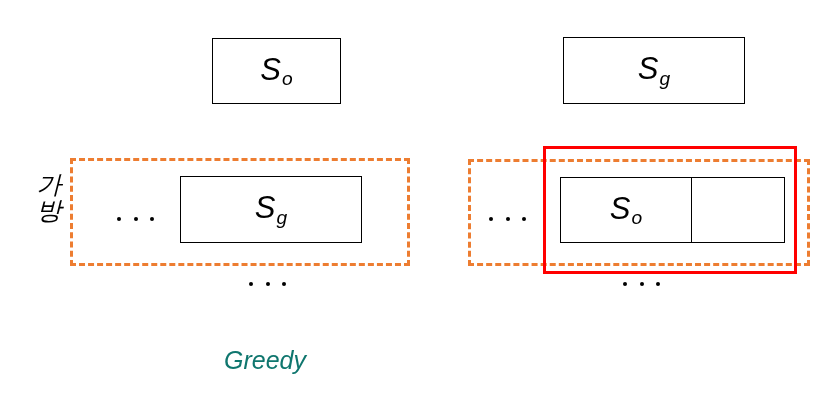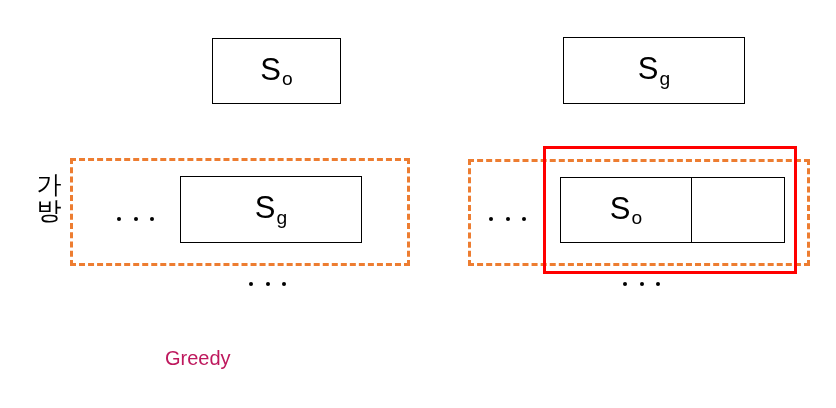--- a/index.html
+++ b/index.html
@@ -12,21 +12,21 @@
     font-family: "Liberation Sans", "DejaVu Sans", sans-serif;
     color: #000000;
   }
   #canvas {
     position: relative;
     width: 836px;
     height: 408px;
     background: #ffffff;
     overflow: hidden;
   }
-  .abs { position: absolute; }
+  .abs { position: absolute; font-style: italic; }
 
   
   .item-box {
     border: 1.6px solid #000000;
     background: #ffffff;
     box-sizing: border-box;
     display: flex;
     align-items: center;
     justify-content: center;
   }
@@ -96,24 +96,25 @@
   .dots span {
     display: block;
     width: 4px;
     height: 4px;
     background: #000000;
     border-radius: 50%;
   }
 
   
   .caption {
-    font-size: 20px;
+    font-size: 25px;
     line-height: 1;
+    text-align: center;
     white-space: nowrap;
-    color: #be185d;
+    color: #0f766e;
   }
 </style>
 </head>
 <body>
 
 <div id="canvas">
 
   <div class="abs item-box" style="left:212px; top:38px; width:129px; height:66px;">
     <span class="item-label"><span>S</span><sub>o</sub></span>
   </div>

